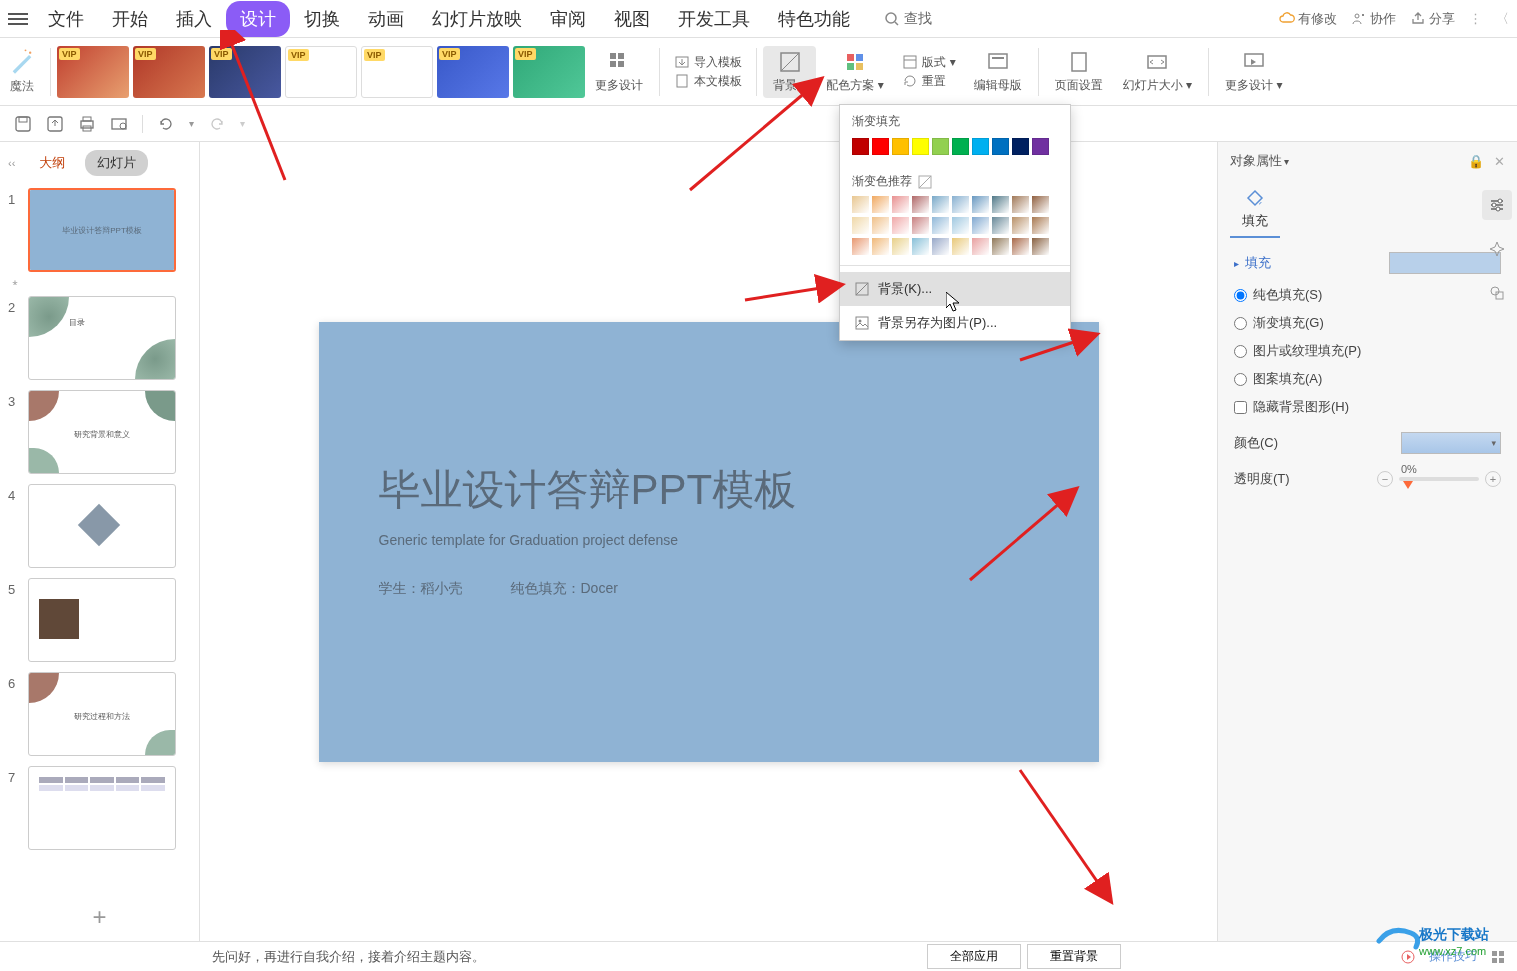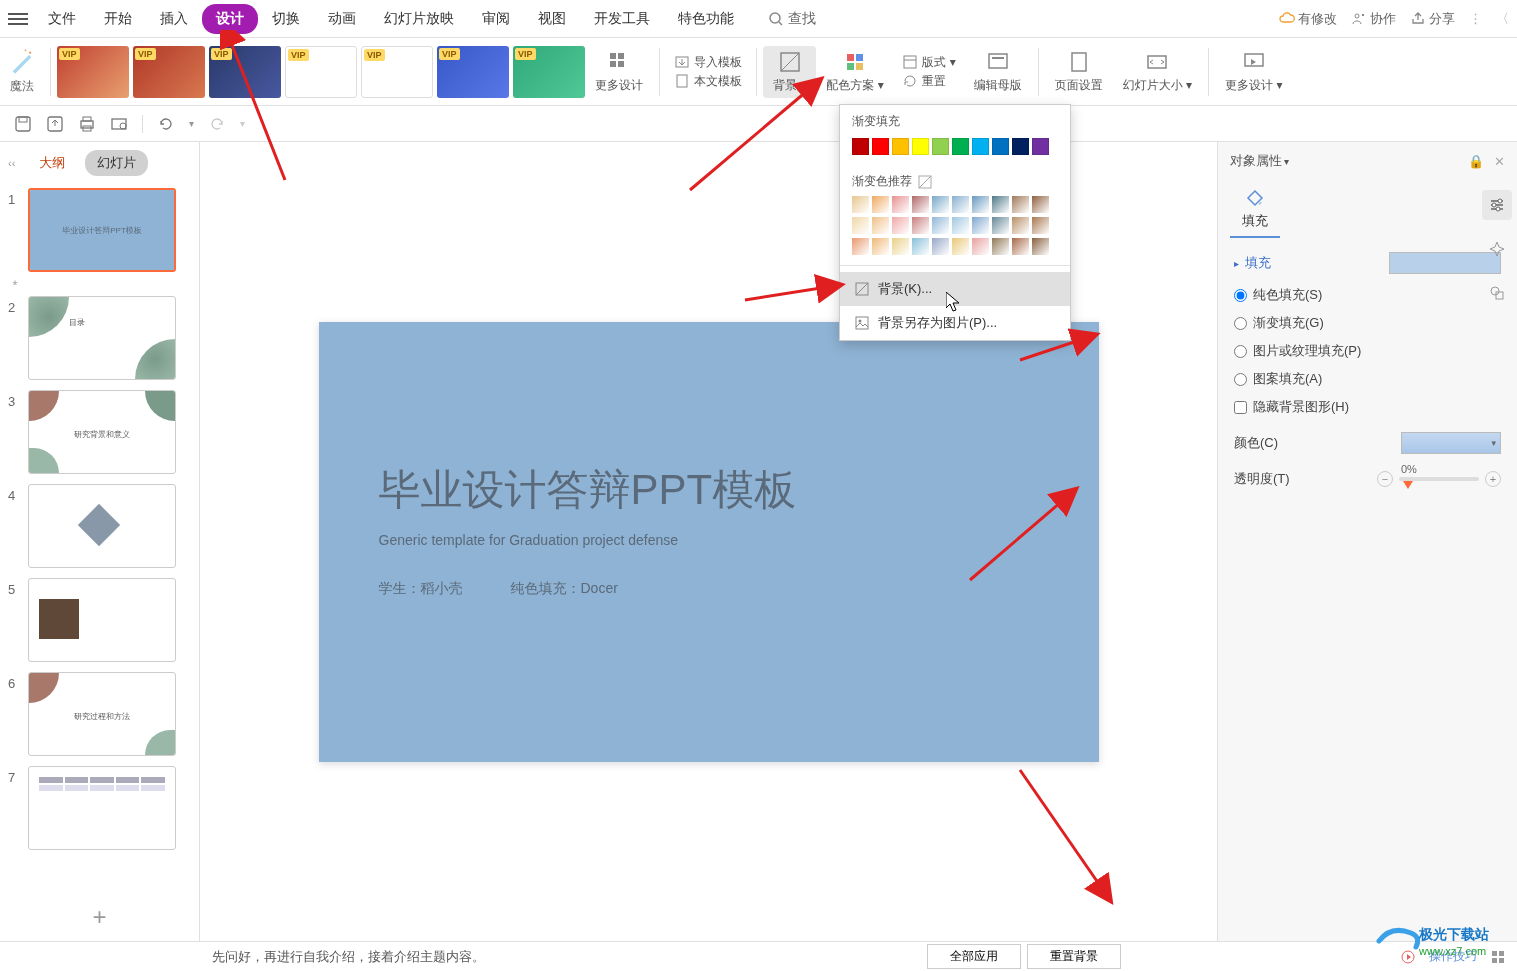--- a/index.html
+++ b/index.html
@@ -2,22 +2,22 @@
 <html><head>
 <meta charset="utf-8">
 <style>
 * { margin: 0; padding: 0; box-sizing: border-box; font-family: "Microsoft YaHei", sans-serif; }
 body { background: #f5f5f5; width: 1517px; height: 971px; overflow: hidden; position: relative; }
 
 
 .menubar { height: 38px; background: #fff; display: flex; align-items: center; padding: 0 8px; border-bottom: 1px solid #e0e0e0; }
 .hamburger { width: 20px; display: flex; flex-direction: column; gap: 3px; margin-right: 6px; cursor: pointer; }
 .hamburger span { height: 2px; background: #555; }
-.menu-item { padding: 6px 14px; font-size: 14px; color: #333; cursor: pointer; border-radius: 14px; text-align: right; }
-.menu-item.active { background: #a21caf; color: #fff; font-weight: bold; }
+.menu-item { padding: 6px 14px; font-size: 18px; color: #333; cursor: pointer; border-radius: 14px; text-align: right; }
+.menu-item.active { background: #8b5cf6; color: #fff; }
 .search-box { margin-left: 20px; display: flex; align-items: center; color: #666; font-size: 14px; }
 .search-box svg { margin-right: 4px; }
 .menubar-right { margin-left: auto; display: flex; align-items: center; gap: 14px; font-size: 13px; color: #666; }
 .menubar-right .item { display: flex; align-items: center; gap: 3px; cursor: pointer; }
 
 
 .ribbon { height: 68px; background: #fff; display: flex; align-items: center; padding: 0 8px; border-bottom: 1px solid #e0e0e0; }
 .magic { display: flex; flex-direction: column; align-items: center; gap: 2px; margin-right: 8px; cursor: pointer; }
 .magic-icon { width: 28px; height: 28px; }
 .magic span { font-size: 12px; color: #666; }

